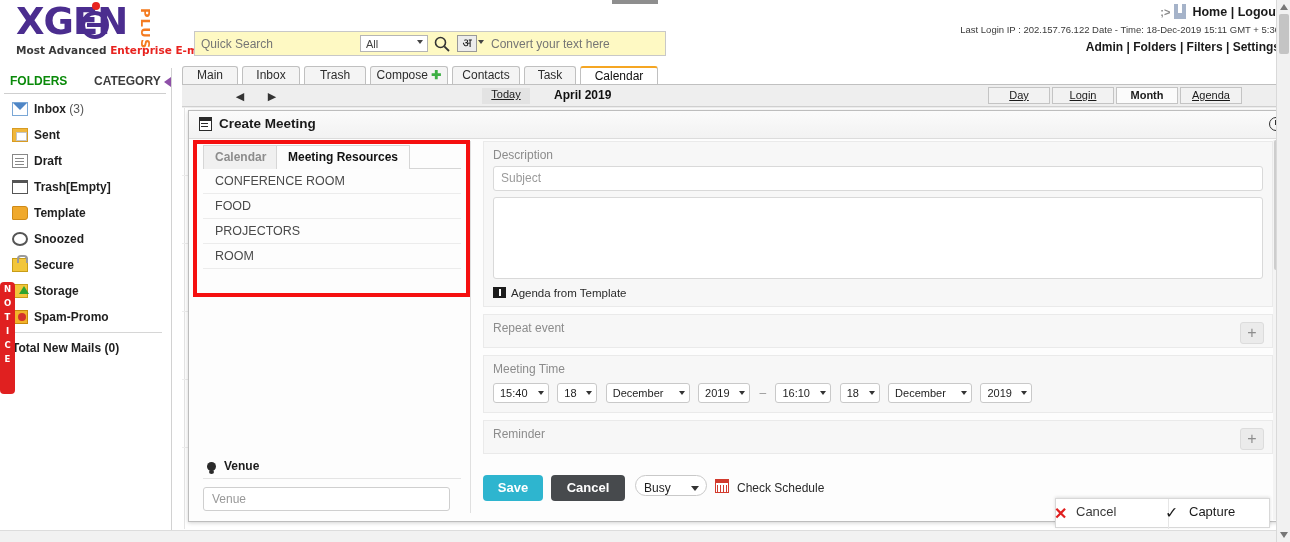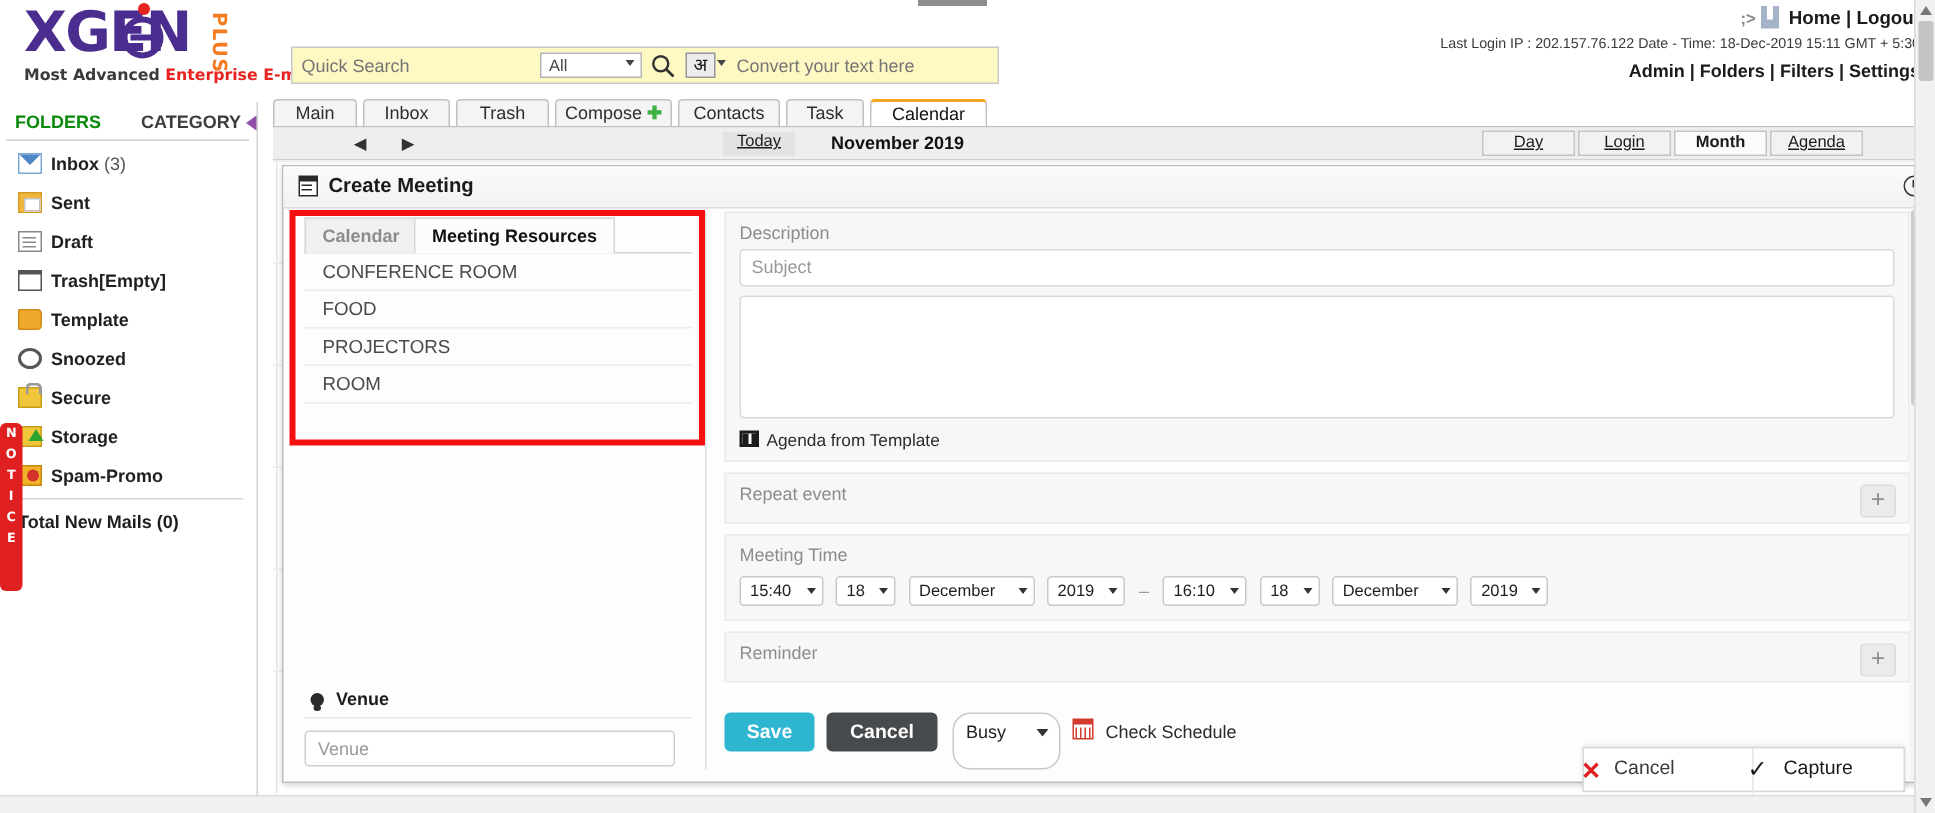--- a/index.html
+++ b/index.html
@@ -202,21 +202,21 @@
   .dsel .cv { position:absolute; right:4px; top:7px; border-left:3.5px solid transparent;
               border-right:3.5px solid transparent; border-top:4.5px solid #333; }
   .tdash { display:inline-block; color:#999; margin:0 6px 0 1px; vertical-align:middle; font-size:12px; }
 
   
   #actions { position:absolute; left:294px; top:364px; width:790px; height:34px; }
   .btn { position:absolute; top:0; height:26px; line-height:26px; text-align:center; border-radius:4px;
          color:#fff; font-size:13px; font-weight:bold; }
   #btn-save { left:0; width:60px; background:#2eb5cf; }
   #btn-cancel { left:68px; width:74px; background:#474a4d; }
-  #status-sel { position:absolute; left:152px; top:0; width:72px; height:38px; border:1px solid #c9c9c9;
+  #status-sel { position:absolute; left:152px; top:0; width:72px; height:21px; border:1px solid #c9c9c9;
                 border-radius:12px; background:#fff; font-size:12px; color:#1e1e1e; line-height:24px; padding-left:8px; }
   #status-sel .cv { position:absolute; right:7px; top:10px; border-left:4px solid transparent;
                     border-right:4px solid transparent; border-top:5px solid #333; }
   #check-sched { position:absolute; left:254px; top:3px; font-size:12px; color:#2a2a2a; line-height:20px; }
   #chk-ico { position:absolute; left:232px; top:4px; width:14px; height:14px; background:#fff;
              border:1px solid #d23b2e; border-top:4px solid #d23b2e; }
   #chk-ico:after{ content:""; position:absolute; left:1px; top:2px; width:1px; height:7px; background:#d23b2e;
                   box-shadow:3px 0 0 #d23b2e, 6px 0 0 #d23b2e, 9px 0 0 #d23b2e; }
 
   
@@ -330,21 +330,21 @@
   <div class="tab" style="left:270px;width:68px;">Contacts</div>
   <div class="tab" style="left:342px;width:52px;">Task</div>
   <div class="tab active" style="left:398px;width:78px;">Calendar</div>
 </div>
 <div id="tab-underline"></div>
 
 <div id="cal-toolbar">
   <div class="nav-arrow" style="left:50px;">◀</div>
   <div class="nav-arrow" style="left:82px;">▶</div>
   <div id="today-btn">Today</div>
-  <div id="cal-month">November 2019</div>
+  <div id="cal-month">April 2019</div>
   <div class="viewbtn" style="left:806px;width:62px;">Day</div>
   <div class="viewbtn" style="left:870px;width:62px;">Login</div>
   <div class="viewbtn sel" style="left:934px;width:62px;">Month</div>
   <div class="viewbtn" style="left:998px;width:62px;">Agenda</div>
 </div>
 
 <div id="bgcal">
   <div class="bg-vline" style="left:2px;"></div>
   <div class="bg-row-line" style="top:0px;"></div>
   <div class="bg-row-line" style="top:68px;"></div>

